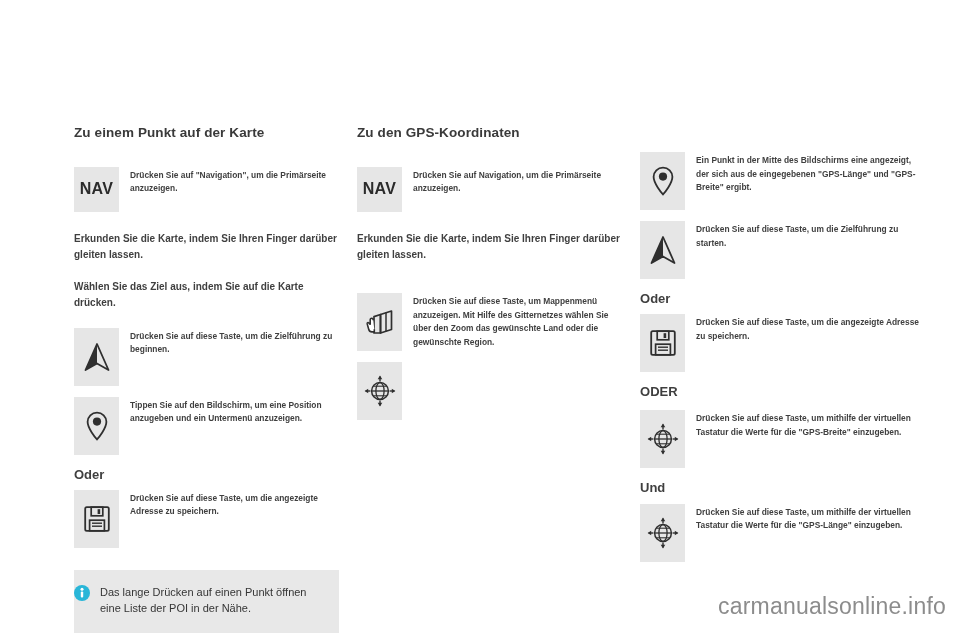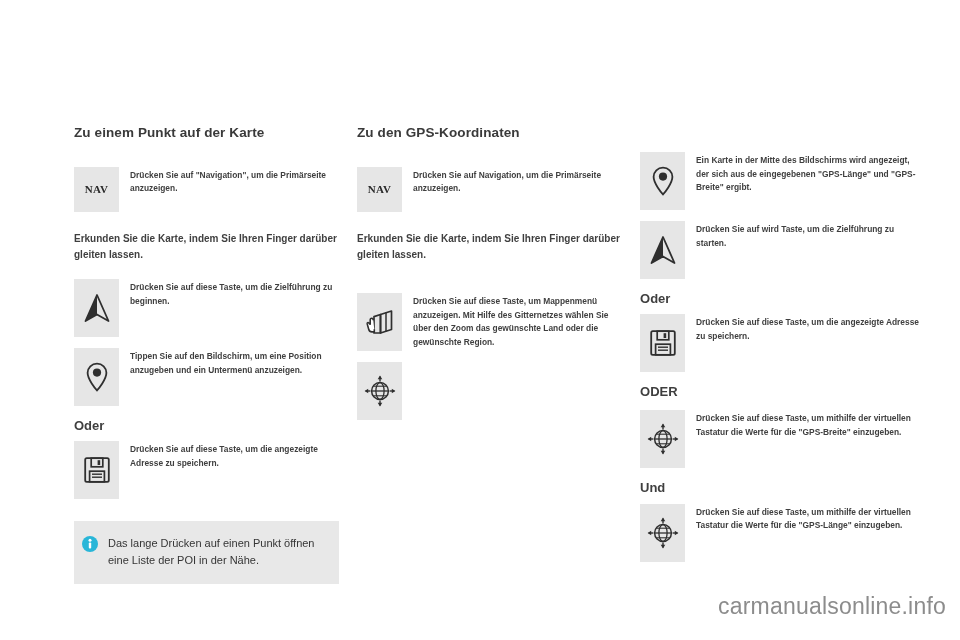--- a/index.html
+++ b/index.html
@@ -59,25 +59,24 @@
   .row .rtext {
     flex: 1;
     font-size: 8.4px;
     font-weight: bold;
     color: #3f3f3f;
     line-height: 1.62;
     padding-top: 2px;
   }
 
   .nav-btn {
-    font-size: 11px;
+    font-size: 16px;
     font-weight: bold;
     color: #2b2b2b;
     letter-spacing: .3px;
-    font-family: Liberation Serif, serif;
   }
 
   
   .para {
     font-size: 10px;
     font-weight: bold;
     color: #3f3f3f;
     line-height: 1.62;
     margin: 0 0 16px 0;
   }
@@ -88,21 +87,21 @@
     color: #3f3f3f;
     margin: 2px 0 6px 0;
     line-height: 1.4;
   }
   .connector.caps { margin: 10px 0 9px 0; }
 
   
   .info-box {
     margin-top: 22px;
     background: #e8e8e8;
-    padding: 14px 16px 16px 8px;
+    padding: 14px 16px 16px 0;
     display: flex;
     align-items: flex-start;
     width: 265px;
   }
   .info-icon {
     flex: 0 0 16px;
     margin-right: 10px;
     margin-top: 1px;
   }
   .info-text {
@@ -139,20 +138,21 @@
         <div class="icon-box">
           <span class="nav-btn">NAV</span>
         </div>
         <div class="rtext">Drücken Sie auf "Navigation", um die Primärseite anzuzeigen.</div>
       </div>
 
       <div class="spacer-8"></div>
 
       <p class="para">Erkunden Sie die Karte, indem Sie Ihren Finger darüber gleiten lassen.</p>
 
+      <p class="para">Wählen Sie das Ziel aus, indem Sie auf die Karte drücken.</p>
 
       <div class="row">
         <div class="icon-box tall">
           <svg width="26" height="30" viewBox="0 0 26 30" aria-hidden="true">
             <path d="M13 2 L24.5 28 L13 21.5 L1.5 28 Z" fill="none" stroke="#2f2f2f" stroke-width="1.8" stroke-linejoin="round"></path>
             <path d="M13 2 L1.5 28 L13 21.5 Z" fill="#2f2f2f"></path>
           </svg>
         </div>
         <div class="rtext">Drücken Sie auf diese Taste, um die Zielführung zu beginnen.</div>
       </div>
@@ -247,31 +247,31 @@
     <div class="col col-3">
       <h2 class="col-title"></h2>
 
       <div class="row">
         <div class="icon-box tall">
           <svg width="24" height="30" viewBox="0 0 24 30" aria-hidden="true">
             <path d="M12 1.6c-5.2 0-9.4 4.1-9.4 9.2 0 6.5 7.9 16 9.4 17.6 1.5-1.6 9.4-11.1 9.4-17.6 0-5.1-4.2-9.2-9.4-9.2z" fill="none" stroke="#2f2f2f" stroke-width="1.8"></path>
             <circle cx="12" cy="10.6" r="4.1" fill="#2f2f2f"></circle>
           </svg>
         </div>
-        <div class="rtext">Ein Karte in der Mitte des Bildschirms wird angezeigt, der sich aus de eingegebenen "GPS-Länge" und "GPS-Breite" ergibt.</div>
+        <div class="rtext">Ein Punkt in der Mitte des Bildschirms eine angezeigt, der sich aus de eingegebenen "GPS-Länge" und "GPS-Breite" ergibt.</div>
       </div>
 
       <div class="row">
         <div class="icon-box tall">
           <svg width="26" height="30" viewBox="0 0 26 30" aria-hidden="true">
             <path d="M13 2 L24.5 28 L13 21.5 L1.5 28 Z" fill="none" stroke="#2f2f2f" stroke-width="1.8" stroke-linejoin="round"></path>
             <path d="M13 2 L1.5 28 L13 21.5 Z" fill="#2f2f2f"></path>
           </svg>
         </div>
-        <div class="rtext">Drücken Sie auf wird Taste, um die Zielführung zu starten.</div>
+        <div class="rtext">Drücken Sie auf diese Taste, um die Zielführung zu starten.</div>
       </div>
 
       <div class="connector">Oder</div>
 
       <div class="row">
         <div class="icon-box tall">
           <svg width="28" height="28" viewBox="0 0 28 28" aria-hidden="true">
             <rect x="2.2" y="2.2" width="23.6" height="23.6" rx="1.6" fill="none" stroke="#2f2f2f" stroke-width="1.8"></rect>
             <rect x="8.2" y="2.2" width="11.6" height="8.6" fill="none" stroke="#2f2f2f" stroke-width="1.7"></rect>
             <rect x="14.6" y="4.2" width="2.6" height="4.8" fill="#2f2f2f"></rect>

